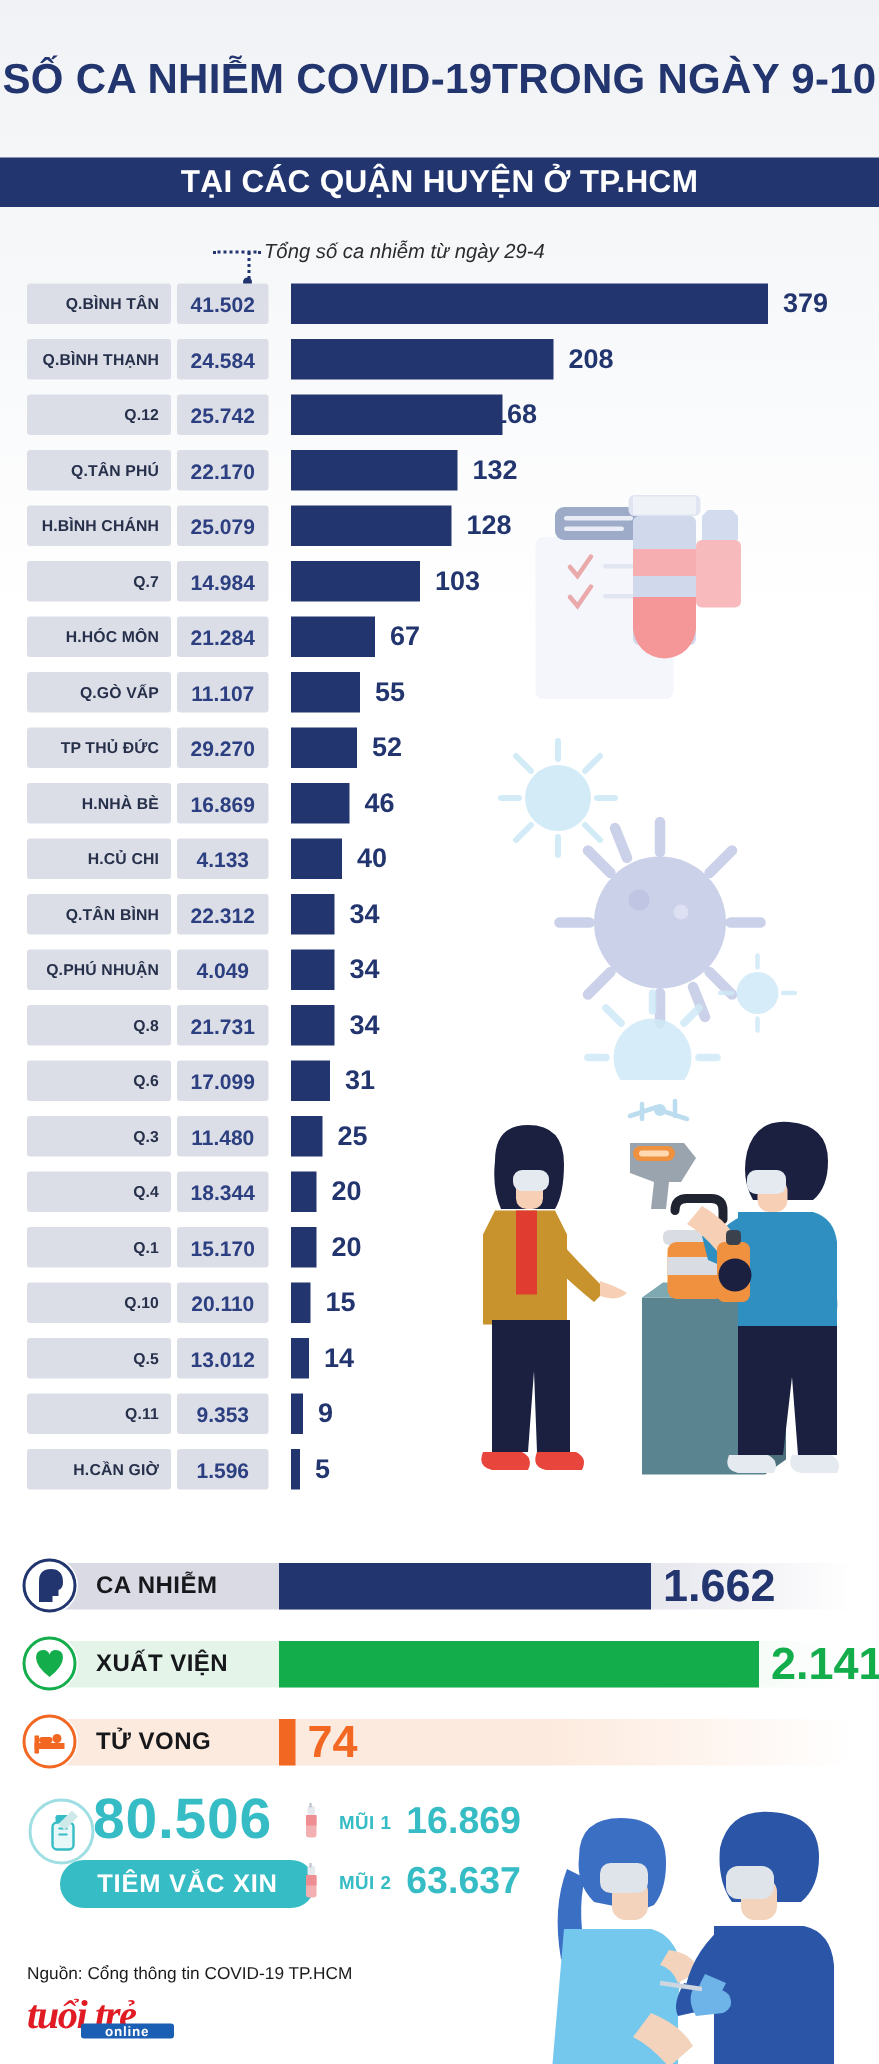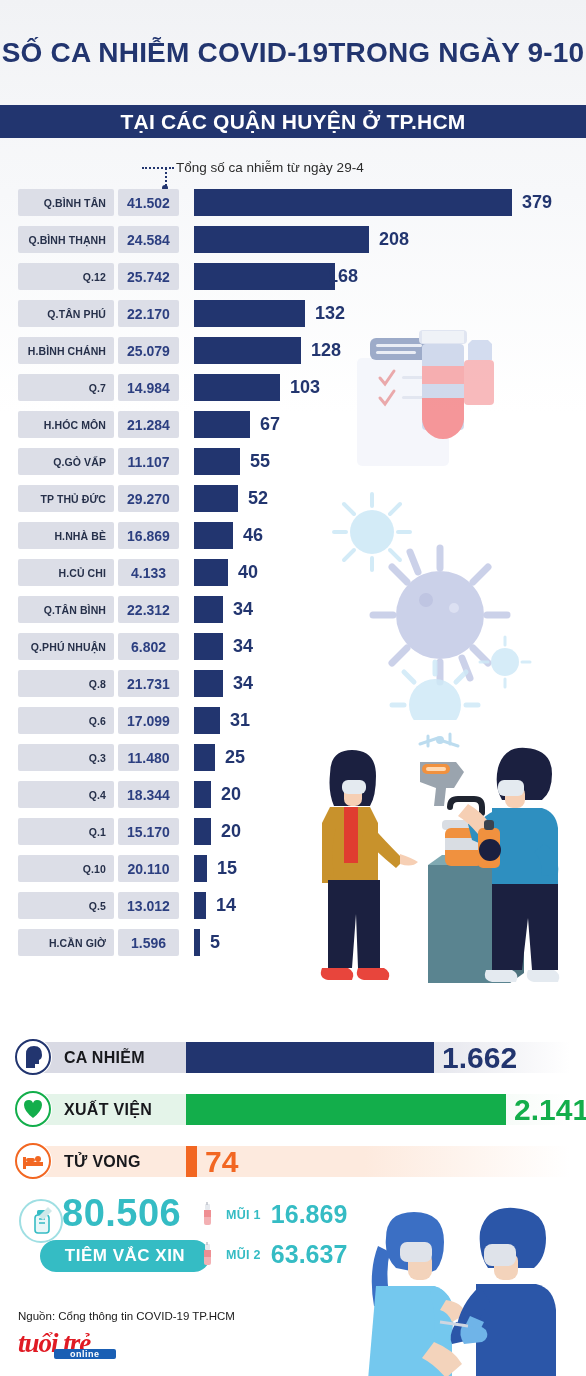--- a/index.html
+++ b/index.html
@@ -41,21 +41,21 @@
     color: #ffffff; font-weight: 800; font-size: 21px; letter-spacing: 0.2px;
     white-space: nowrap;
   }
 
   
   .callout {
     position: absolute; left: 140px; top: 160px; width: 320px; height: 34px;
   }
   .callout-text {
     position: absolute; left: 36px; top: 0px;
-    font-size: 13.5px; color: #2b2b2b; font-weight: 400; white-space: nowrap;
+    font-size: 13.5px; color: #2b2b2b; font-weight: 400; white-space: nowrap; font-style: italic;
   }
   .callout-dashline {
     position: absolute; left: 2px; top: 7px; width: 32px; height: 1px;
     border-top: 2px dotted #22356f;
   }
   .callout-vert {
     position: absolute; left: 25px; top: 8px; width: 1px; height: 18px;
     border-left: 2px dotted #22356f;
   }
   .callout-dot {
@@ -423,21 +423,21 @@
           <span>22.312</span>
         </div>
         <div class="bar" style="width:29px; background:#22356f;"></div>
         <div class="bar-val" style="left:233px;">34</div>
       </div>
       <div class="row">
         <div class="name-box">
           <span>Q.PHÚ NHUẬN</span>
         </div>
         <div class="total-box">
-          <span>6.802</span>
+          <span>4.049</span>
         </div>
         <div class="bar" style="width:29px; background:#22356f;"></div>
         <div class="bar-val" style="left:233px;">34</div>
       </div>
       <div class="row">
         <div class="name-box">
           <span>Q.8</span>
         </div>
         <div class="total-box">
           <span>21.731</span>
@@ -497,20 +497,30 @@
       </div>
       <div class="row">
         <div class="name-box">
           <span>Q.5</span>
         </div>
         <div class="total-box">
           <span>13.012</span>
         </div>
         <div class="bar" style="width:12px; background:#22356f;"></div>
         <div class="bar-val" style="left:216px;">14</div>
+      </div>
+      <div class="row">
+        <div class="name-box">
+          <span>Q.11</span>
+        </div>
+        <div class="total-box">
+          <span>9.353</span>
+        </div>
+        <div class="bar" style="width:8px; background:#22356f;"></div>
+        <div class="bar-val" style="left:212px;">9</div>
       </div>
       <div class="row">
         <div class="name-box">
           <span>H.CẦN GIỜ</span>
         </div>
         <div class="total-box">
           <span>1.596</span>
         </div>
         <div class="bar" style="width:6px; background:#22356f;"></div>
         <div class="bar-val" style="left:210px;">5</div>

